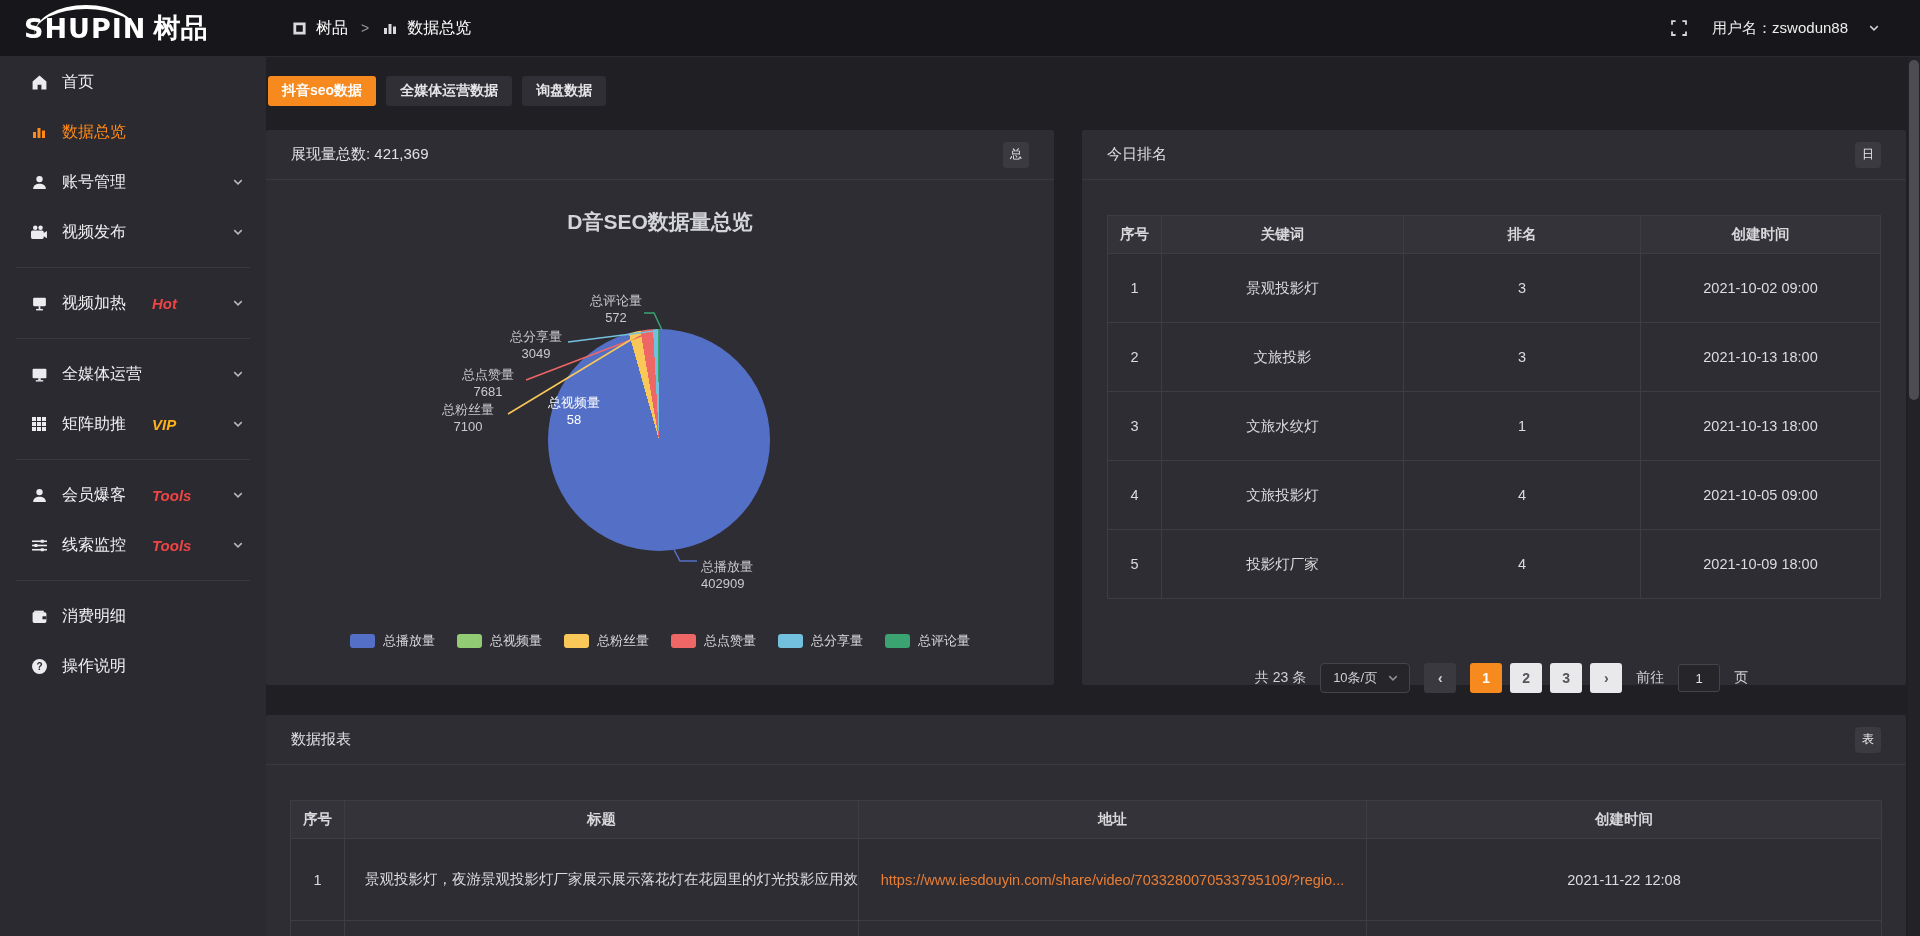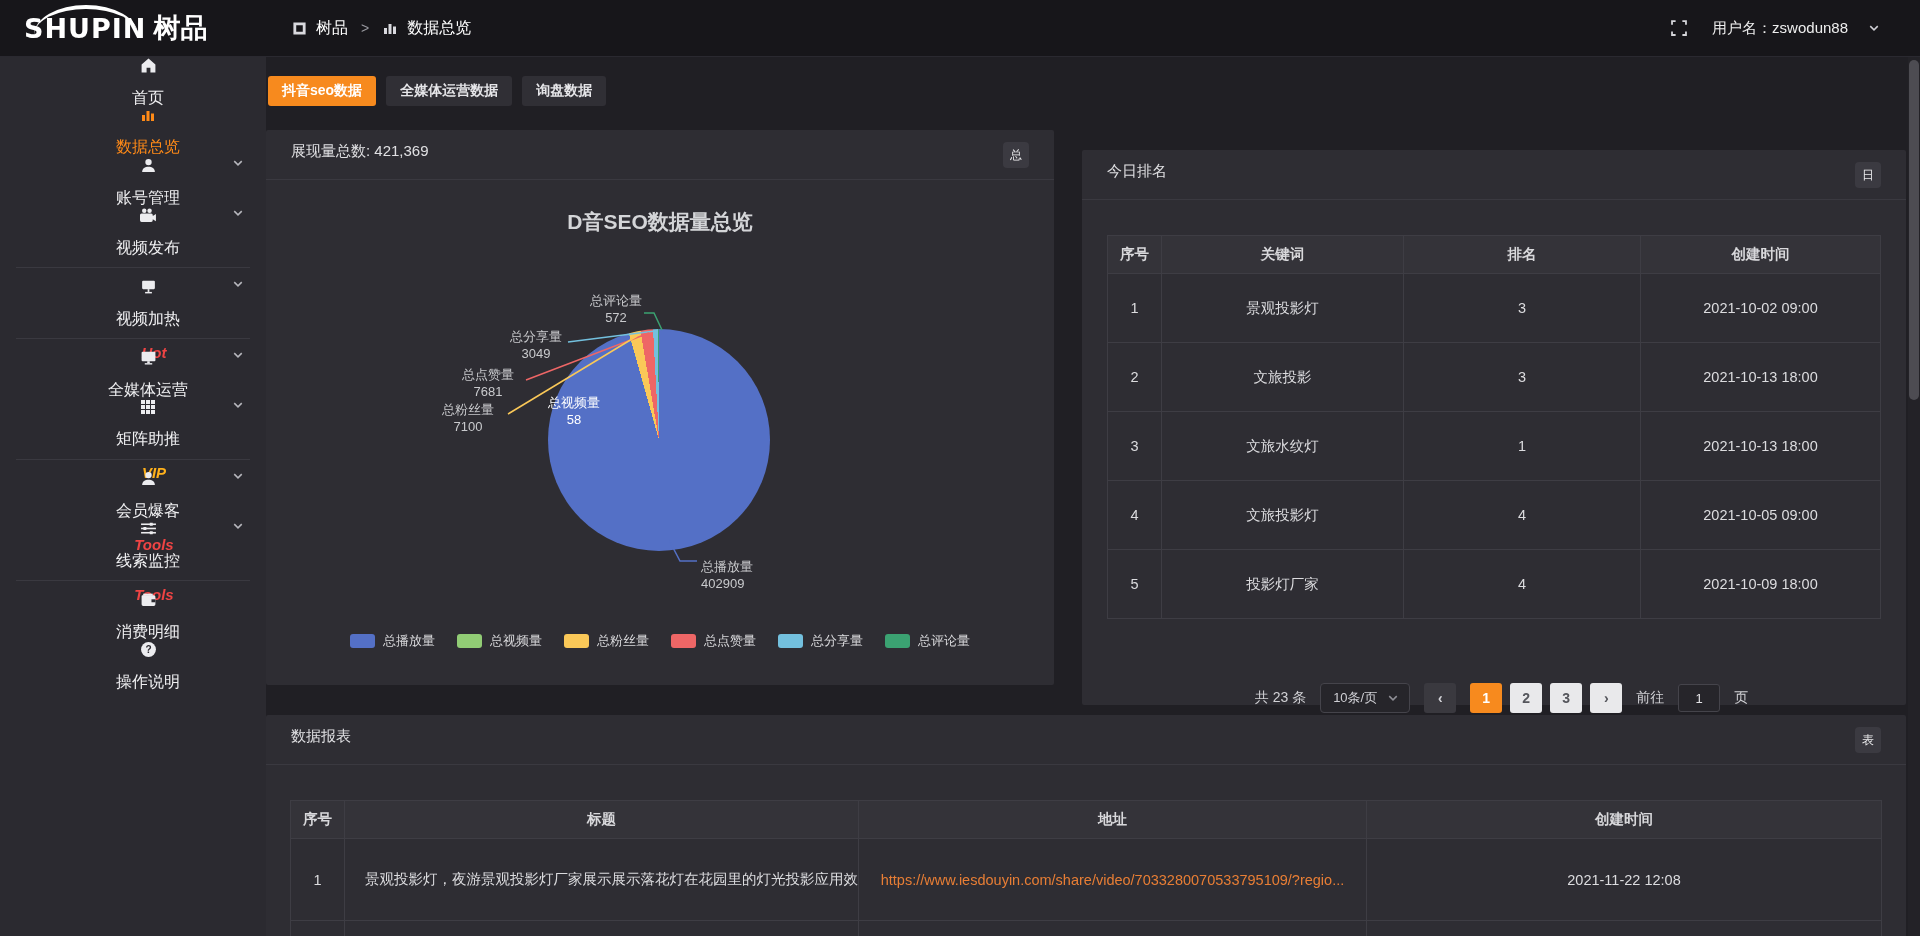--- a/index.html
+++ b/index.html
@@ -21,40 +21,40 @@
   .crumb{display:flex;align-items:center;gap:9px;padding-left:26px;font-size:16px;color:#fff;}
   .crumb .cico{color:#d9d9de;display:flex;}
   .crumb .sep{color:#97979e;font-size:14px;margin:0 4px;}
   .top-right{margin-left:auto;display:flex;align-items:center;gap:24px;padding-right:40px;font-size:15px;color:#eee;}
   .fs{color:#d6d6db;display:flex;}
   .user{display:flex;align-items:center;gap:20px;}
   .user .chev{color:#cfcfd4;display:flex;}
 
   
   .sidebar{position:absolute;left:0;top:57px;width:266px;bottom:0;background:var(--side);}
-  .s-item{height:50px;display:flex;align-items:center;padding-left:30px;gap:14px;font-size:16px;color:#f0f0f2;position:relative;cursor:pointer;flex-direction:column;}
+  .s-item{height:50px;display:flex;align-items:center;padding-left:30px;gap:14px;font-size:16px;color:#f0f0f2;position:relative;cursor:pointer;}
   .s-item.active{color:#ff8a17;}
   .s-ico{width:18px;height:18px;display:flex;align-items:center;justify-content:center;color:#ececef;}
   .s-item.active .s-ico{color:#ff8a17;}
   .s-chev{position:absolute;right:22px;color:#b7b7bd;display:flex;}
   .badge{font-style:italic;font-weight:bold;font-size:15px;margin-left:12px;}
   .s-div{height:1px;background:#3a3940;margin:10px 16px;}
 
   
   .content{position:absolute;left:266px;top:57px;right:12px;bottom:0;}
   .tabs{position:absolute;left:2px;top:19px;display:flex;gap:10px;}
   .tab{height:30px;padding:0 14px;display:flex;align-items:center;font-size:14px;font-weight:600;border-radius:3px;background:#302f35;color:#e6e6e9;cursor:pointer;}
   .tab.active{background:var(--orange);color:#fff;}
 
   .panel{position:absolute;background:var(--panel);border-radius:2px;}
-  .p-head{height:50px;display:flex;justify-content:space-between;padding:12px 25px;font-size:15px;color:#e0e0e3;border-bottom:1px solid var(--line2);gap:44px;}
+  .p-head{height:50px;display:flex;align-items:center;justify-content:space-between;padding:0 25px;font-size:15px;color:#e0e0e3;border-bottom:1px solid var(--line2);gap:44px;}
   .corner-btn{width:26px;height:26px;border-radius:4px;background:#3b3a41;color:#eaeaec;font-size:12px;display:flex;align-items:center;justify-content:center;cursor:pointer;}
 
   #chartPanel{left:0;top:73px;width:788px;height:555px;}
-  #rankPanel{left:816px;top:73px;width:824px;height:555px;margin-top:20px;}
+  #rankPanel{left:816px;top:73px;width:824px;height:555px;}
   #reportPanel{left:0;top:658px;width:1640px;height:290px;}
 
   
   .chart-body{position:relative;width:788px;height:505px;}
   .c-title{position:absolute;left:0;right:0;top:28px;text-align:center;font-size:21px;font-weight:bold;color:#d4d5d8;}
   .pie{position:absolute;left:282px;top:149px;width:222px;height:222px;border-radius:50%;}
   .leaders{position:absolute;left:0;top:0;}
   .plabel{position:absolute;font-size:13px;line-height:17px;color:#c9cacd;text-align:center;}
   .plabel.inpie{color:#fff;}
   .plabel.left2{text-align:left;}

